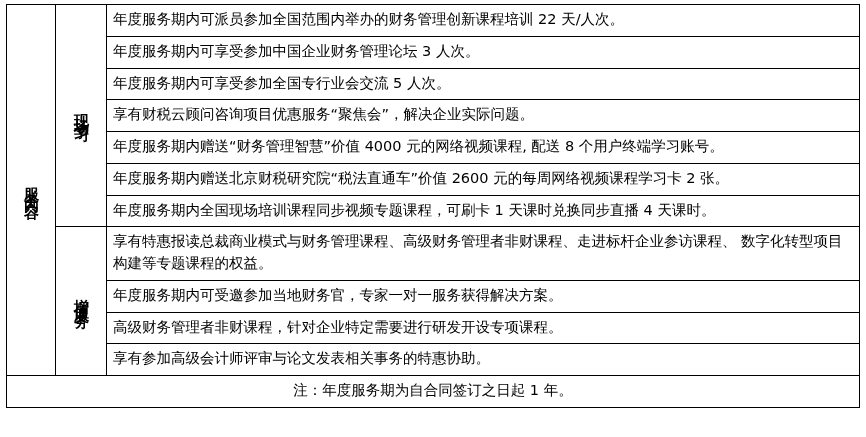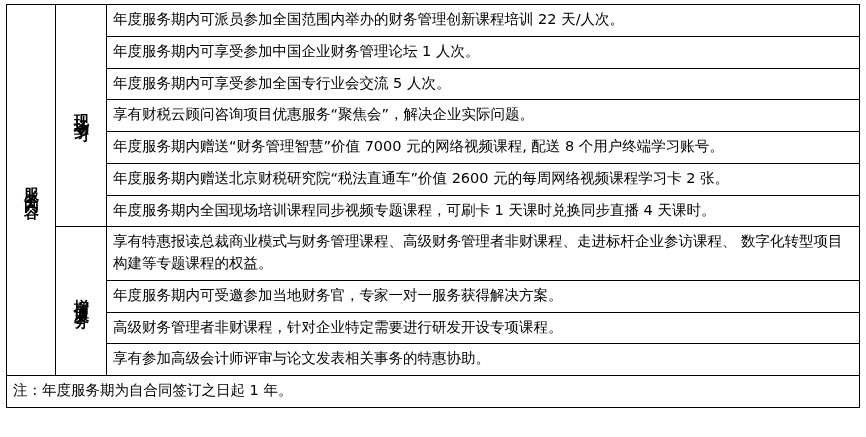--- a/index.html
+++ b/index.html
@@ -52,50 +52,50 @@
     letter-spacing: 5px;
     font-size: 15px;
     font-weight: bold;
     display: inline-block;
     line-height: 1;
   }
   td.content-cell {
     text-align: left;
   }
   td.note-cell {
-    text-align: left;
+    text-align: center;
     padding: 5px 6px 6px 8px;
   }
 </style>
 </head>
 <body>
 
 <div class="sheet">
   <table class="doc-table">
     <tbody>
       <tr>
         <td class="col-label" rowspan="11">
           <span class="vtext">服务内容</span>
         </td>
         <td class="col-sub" rowspan="7">
           <span class="vtext">现场学习</span>
         </td>
         <td class="content-cell">年度服务期内可派员参加全国范围内举办的财务管理创新课程培训 22 天/人次。</td>
       </tr>
       <tr>
-        <td class="content-cell">年度服务期内可享受参加中国企业财务管理论坛 1 人次。</td>
+        <td class="content-cell">年度服务期内可享受参加中国企业财务管理论坛 3 人次。</td>
       </tr>
       <tr>
         <td class="content-cell">年度服务期内可享受参加全国专行业会交流 5 人次。</td>
       </tr>
       <tr>
         <td class="content-cell">享有财税云顾问咨询项目优惠服务“聚焦会”，解决企业实际问题。</td>
       </tr>
       <tr>
-        <td class="content-cell">年度服务期内赠送“财务管理智慧”价值 7000 元的网络视频课程, 配送 8 个用户终端学习账号。</td>
+        <td class="content-cell">年度服务期内赠送“财务管理智慧”价值 4000 元的网络视频课程, 配送 8 个用户终端学习账号。</td>
       </tr>
       <tr>
         <td class="content-cell">年度服务期内赠送北京财税研究院“税法直通车”价值 2600 元的每周网络视频课程学习卡 2 张。</td>
       </tr>
       <tr>
         <td class="content-cell">年度服务期内全国现场培训课程同步视频专题课程，可刷卡 1 天课时兑换同步直播 4 天课时。</td>
       </tr>
       <tr>
         <td class="col-sub" rowspan="4">
           <span class="vtext">增值服务</span>

